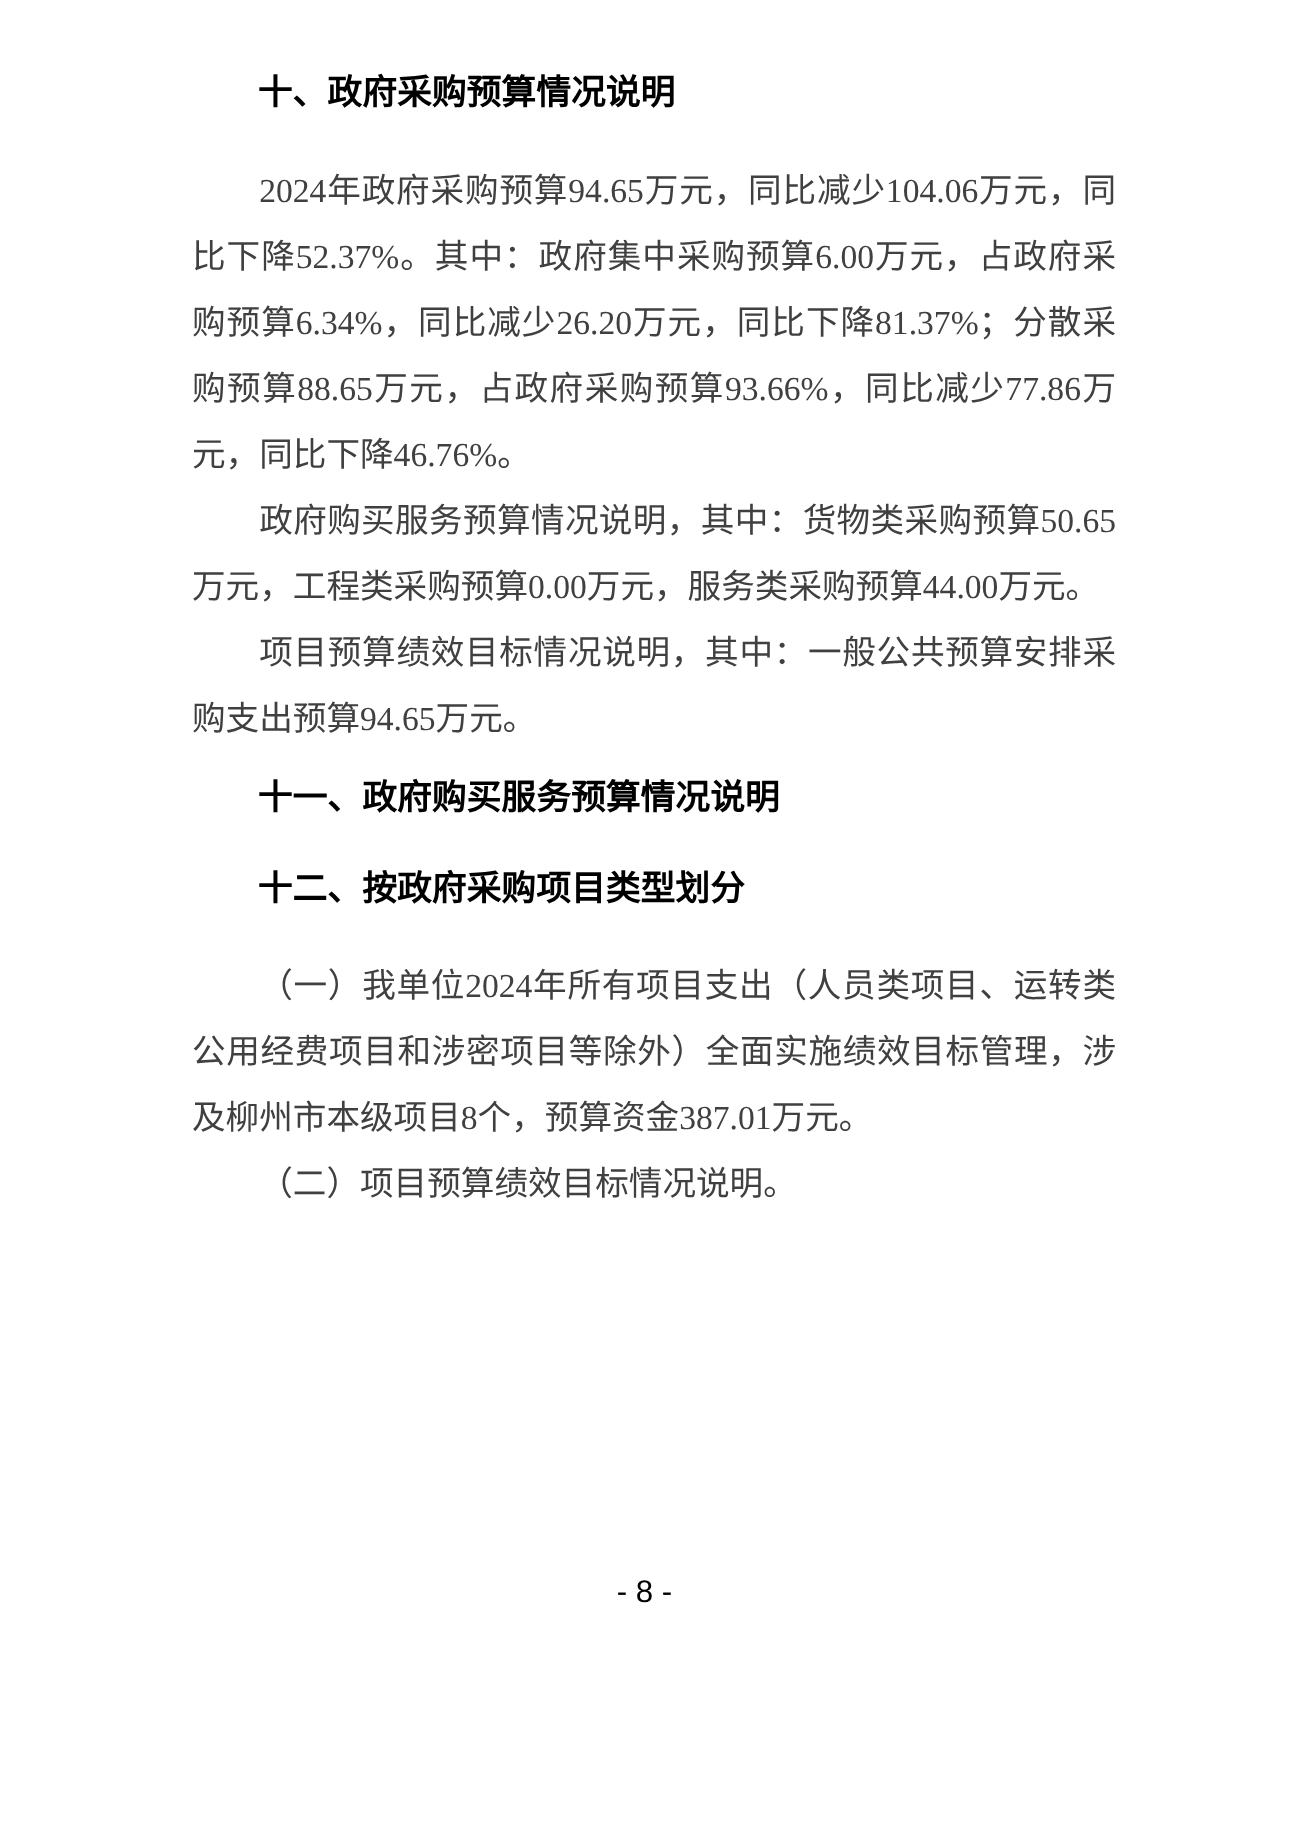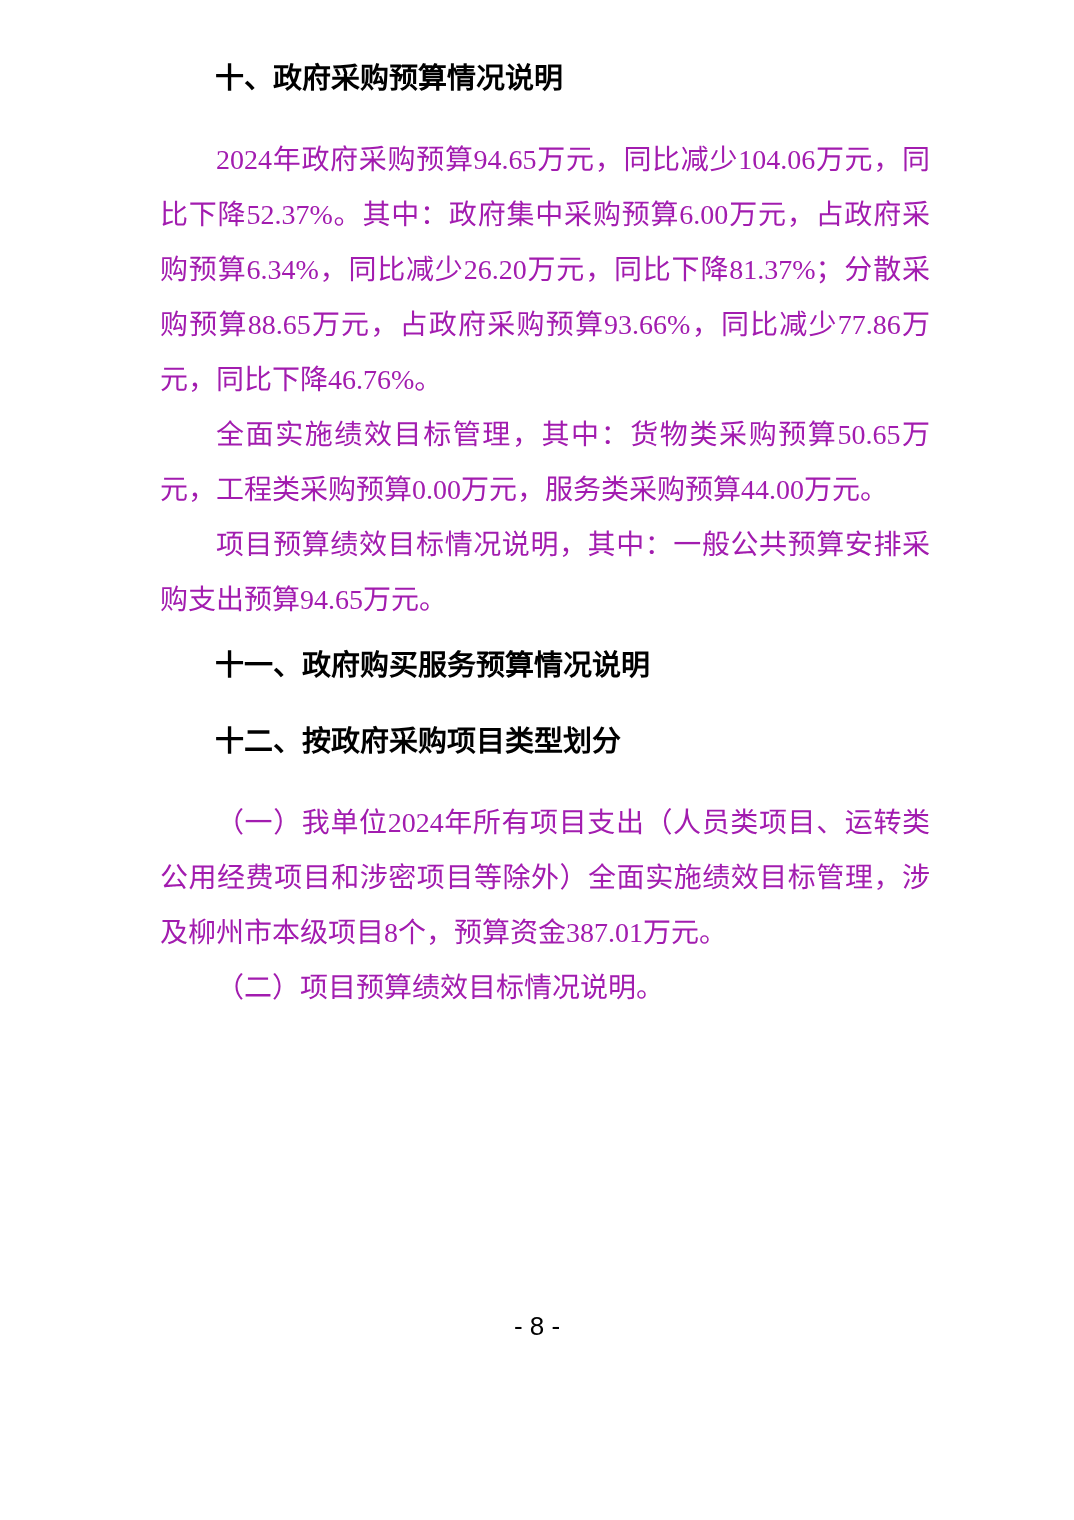--- a/index.html
+++ b/index.html
@@ -26,21 +26,21 @@
     margin: 16px 0 32px 0;
     padding-left: 55px;
   }
   .heading.first {
     margin-top: 0;
   }
   .para {
     font-family: "Liberation Serif", "DejaVu Serif", serif;
     font-size: 28px;
     line-height: 55px;
-    color: #a21caf;
+    color: #404040;
     margin: 0;
     text-indent: 2em;
     text-align: justify;
   }
   .page-footer {
     position: absolute;
     left: 0;
     right: 0;
     bottom: 18px;
     text-align: center;
@@ -51,21 +51,21 @@
 </style>
 </head>
 <body>
 
 <div class="page">
 
   <h2 class="heading first">十、政府采购预算情况说明</h2>
 
   <p class="para">2024年政府采购预算94.65万元，同比减少104.06万元，同比下降52.37%。其中：政府集中采购预算6.00万元，占政府采购预算6.34%，同比减少26.20万元，同比下降81.37%；分散采购预算88.65万元，占政府采购预算93.66%，同比减少77.86万元，同比下降46.76%。</p>
 
-  <p class="para">全面实施绩效目标管理，其中：货物类采购预算50.65万元，工程类采购预算0.00万元，服务类采购预算44.00万元。</p>
+  <p class="para">政府购买服务预算情况说明，其中：货物类采购预算50.65万元，工程类采购预算0.00万元，服务类采购预算44.00万元。</p>
 
   <p class="para">项目预算绩效目标情况说明，其中：一般公共预算安排采购支出预算94.65万元。</p>
 
   <h2 class="heading">十一、政府购买服务预算情况说明</h2>
 
 
   <h2 class="heading">十二、按政府采购项目类型划分</h2>
 
   <p class="para">（一）我单位2024年所有项目支出（人员类项目、运转类公用经费项目和涉密项目等除外）全面实施绩效目标管理，涉及柳州市本级项目8个，预算资金387.01万元。</p>
 

